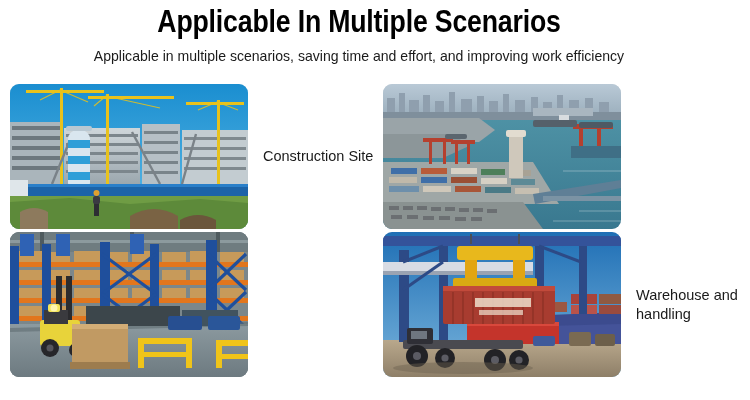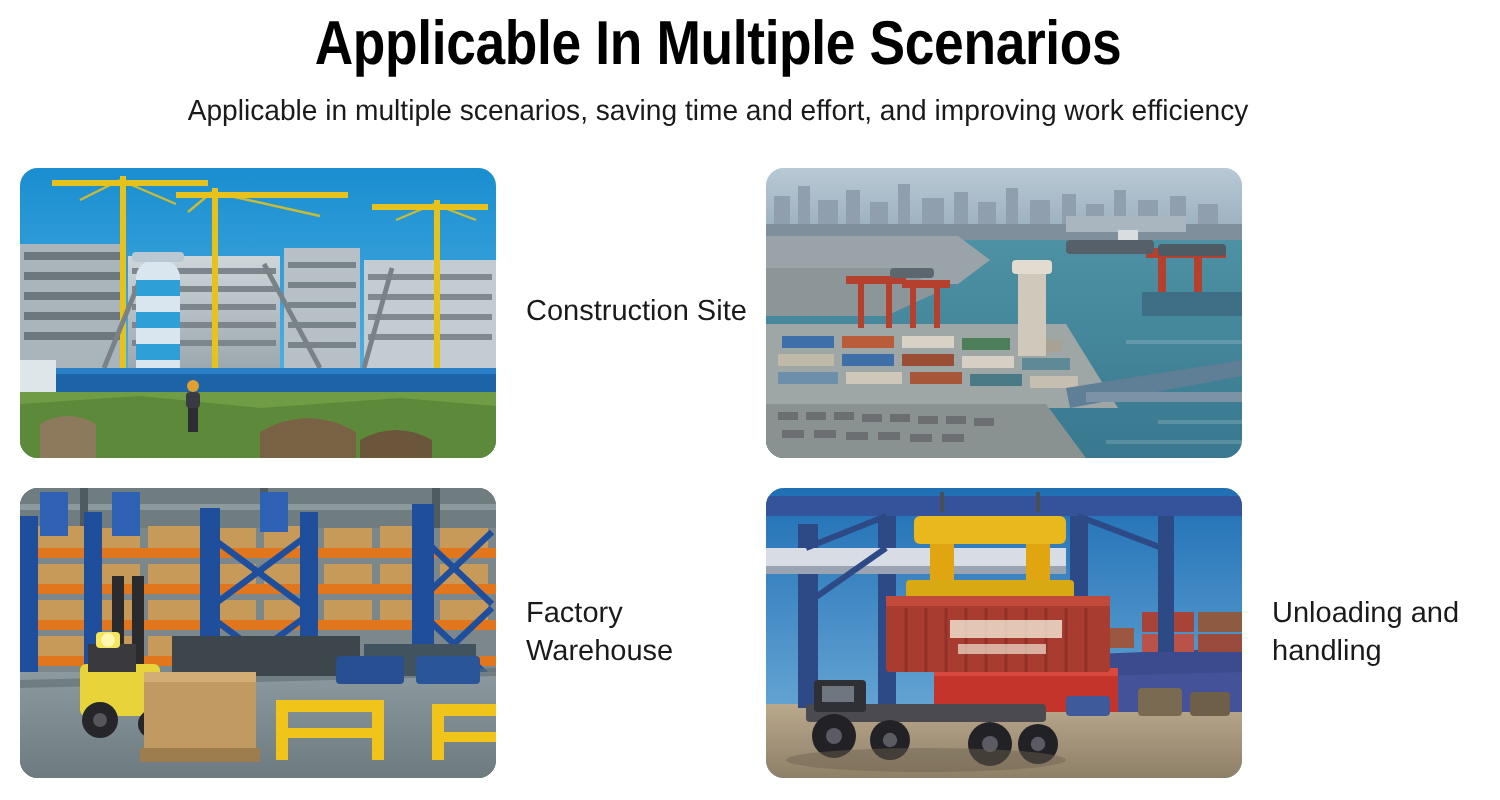--- a/index.html
+++ b/index.html
@@ -48,21 +48,21 @@
 
   
   .grid {
     position: absolute;
     top: 84px;
     left: 10px;
     width: 730px;
     display: grid;
     grid-template-columns: 373px 357px;
     grid-template-rows: 145px 145px;
-    row-gap: 15px;
+    row-gap: 3px;
   }
   .cell {
     display: flex;
     align-items: center;
   }
   .thumb {
     width: 238px;
     height: 145px;
     border-radius: 9px;
     overflow: hidden;
@@ -411,21 +411,20 @@
             <rect x="128" y="106" width="6" height="30"></rect>
             <rect x="176" y="106" width="6" height="30"></rect>
             <rect x="128" y="106" width="54" height="6"></rect>
             <rect x="128" y="120" width="54" height="5"></rect>
             <rect x="206" y="108" width="6" height="28"></rect>
             <rect x="206" y="108" width="32" height="6"></rect>
             <rect x="206" y="122" width="32" height="5"></rect>
           </g>
         </svg>
       </div>
-      <div class="caption">Factory Warehouse</div>
     </div>
 
     <div class="cell right">
       <div class="thumb">
         <svg viewBox="0 0 238 145" preserveAspectRatio="none">
           <defs>
             <linearGradient id="usky" x1="0" y1="0" x2="0" y2="1">
               <stop offset="0" stop-color="#1f6fb5"></stop>
                 <stop offset="1" stop-color="#79b4dc"></stop>
             </linearGradient>
@@ -506,17 +505,17 @@
             <circle cx="136" cy="128" r="3.6" fill="#5b5b63"></circle>
           </g>
 
           <rect x="186" y="100" width="22" height="14" rx="2" fill="#7a6a52"></rect>
           <rect x="212" y="102" width="20" height="12" rx="2" fill="#6d5f4a"></rect>
           <rect x="150" y="104" width="22" height="10" rx="2" fill="#3f5a9a"></rect>
 
           <ellipse cx="80" cy="136" rx="70" ry="6" fill="#6d6150" opacity="0.45"></ellipse>
         </svg>
       </div>
-      <div class="caption">Unloading and handling</div>
+      <div class="caption">Warehouse and handling</div>
     </div>
 
   </div>
 </div>
 
 </body></html>

